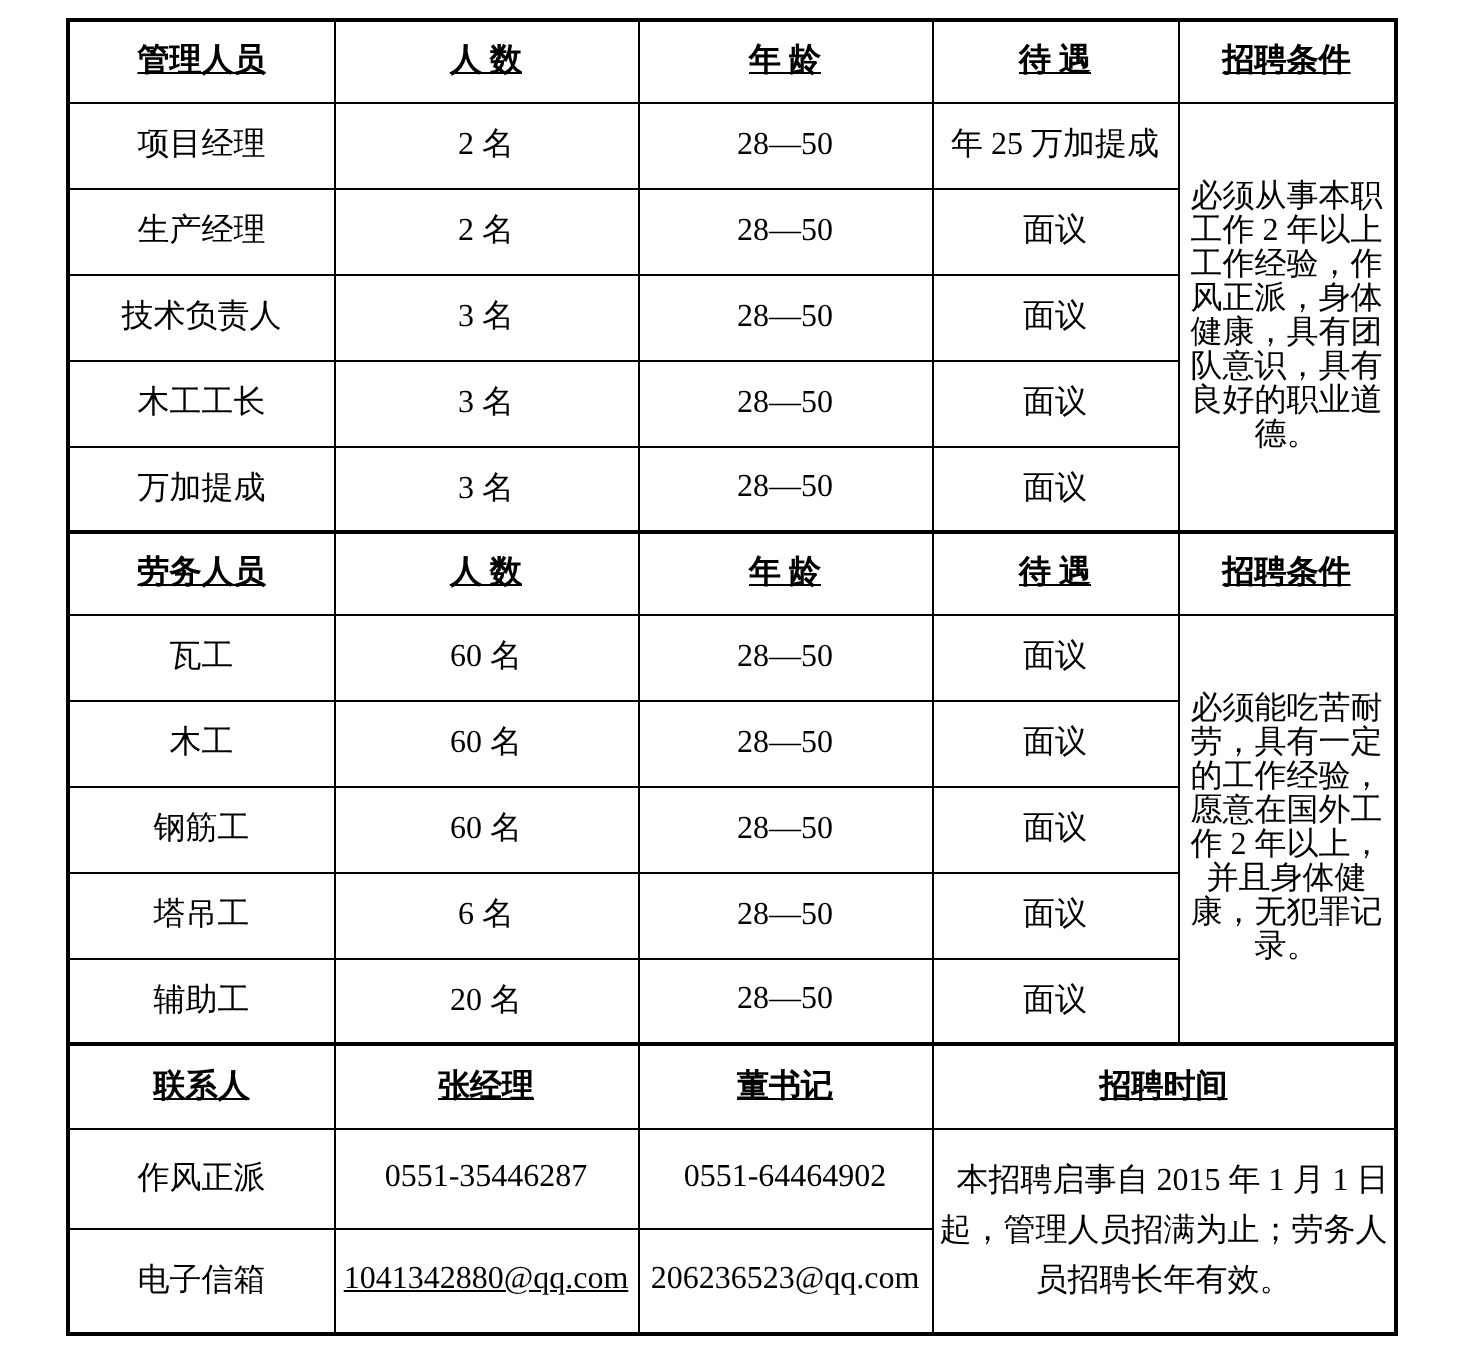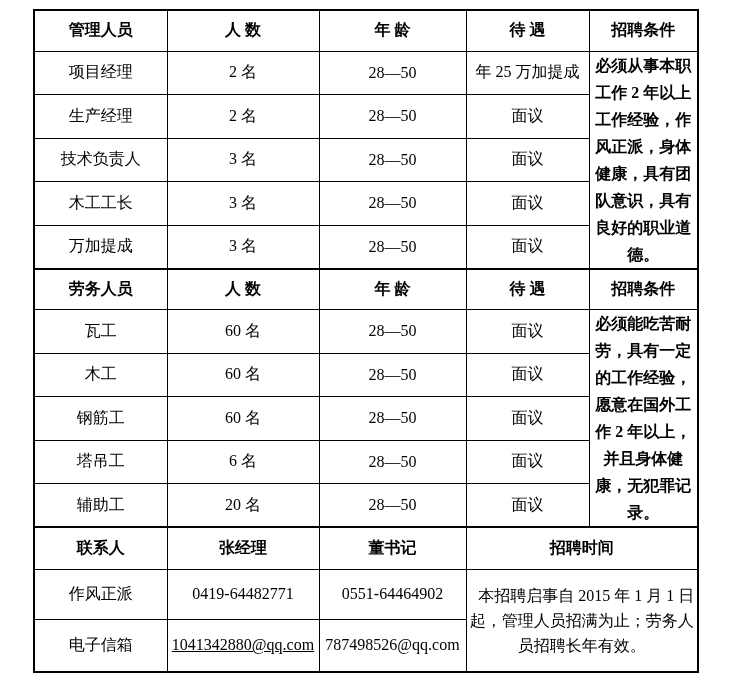--- a/index.html
+++ b/index.html
@@ -31,33 +31,33 @@
     vertical-align: middle;
     font-size: 16px;
     padding: 0;
     overflow: hidden;
   }
   tr.r-hdr td {
     font-weight: bold;
     border-top: 2px solid #000000;
     font-size: 16px;
   }
-  tr.r-hdr { height: 41px; }
+  tr.r-hdr { height: 41px; text-decoration: underline; }
   tr.r-data { height: 43px; margin-top: 32px; }
   tr.r-contact-hdr { height: 42px; margin-left: 36px; }
   tr.r-phone { height: 50px; }
   tr.r-email { height: 53px; }
   td.cond {
     vertical-align: top;
     text-align: justify;
     text-justify: inter-ideograph;
     font-size: 15px;
-    line-height: 27px;
+    line-height: 17px;
     padding: 3px 4px 0 5px;
-    font-weight: bold;
+    font-weight: normal;
   }
   td.time-text {
     vertical-align: top;
     text-align: justify;
     text-justify: inter-ideograph;
     font-size: 14px;
     line-height: 25px;
     padding: 4px 7px 0 7px;
     text-indent: 9px;
     font-weight: normal;
@@ -159,24 +159,24 @@
       </tr>
 
       <tr class="r-hdr r-contact-hdr">
         <td>联系人</td>
         <td>张经理</td>
         <td>董书记</td>
         <td colspan="2">招聘时间</td>
       </tr>
       <tr class="r-phone">
         <td>作风正派</td>
-        <td class="phone">0419-64482771</td>
+        <td class="phone">0551-35446287</td>
         <td class="phone">0551-64464902</td>
         <td class="time-text" colspan="2" rowspan="2">本招聘启事自 2015 年 1 月 1 日起，管理人员招满为止；劳务人员招聘长年有效。</td>
       </tr>
       <tr class="r-email">
         <td>电子信箱</td>
         <td class="email1">1041342880@qq.com</td>
-        <td class="email2">787498526@qq.com</td>
+        <td class="email2">206236523@qq.com</td>
       </tr>
     </tbody>
   </table>
 </div>
 
 </body></html>

